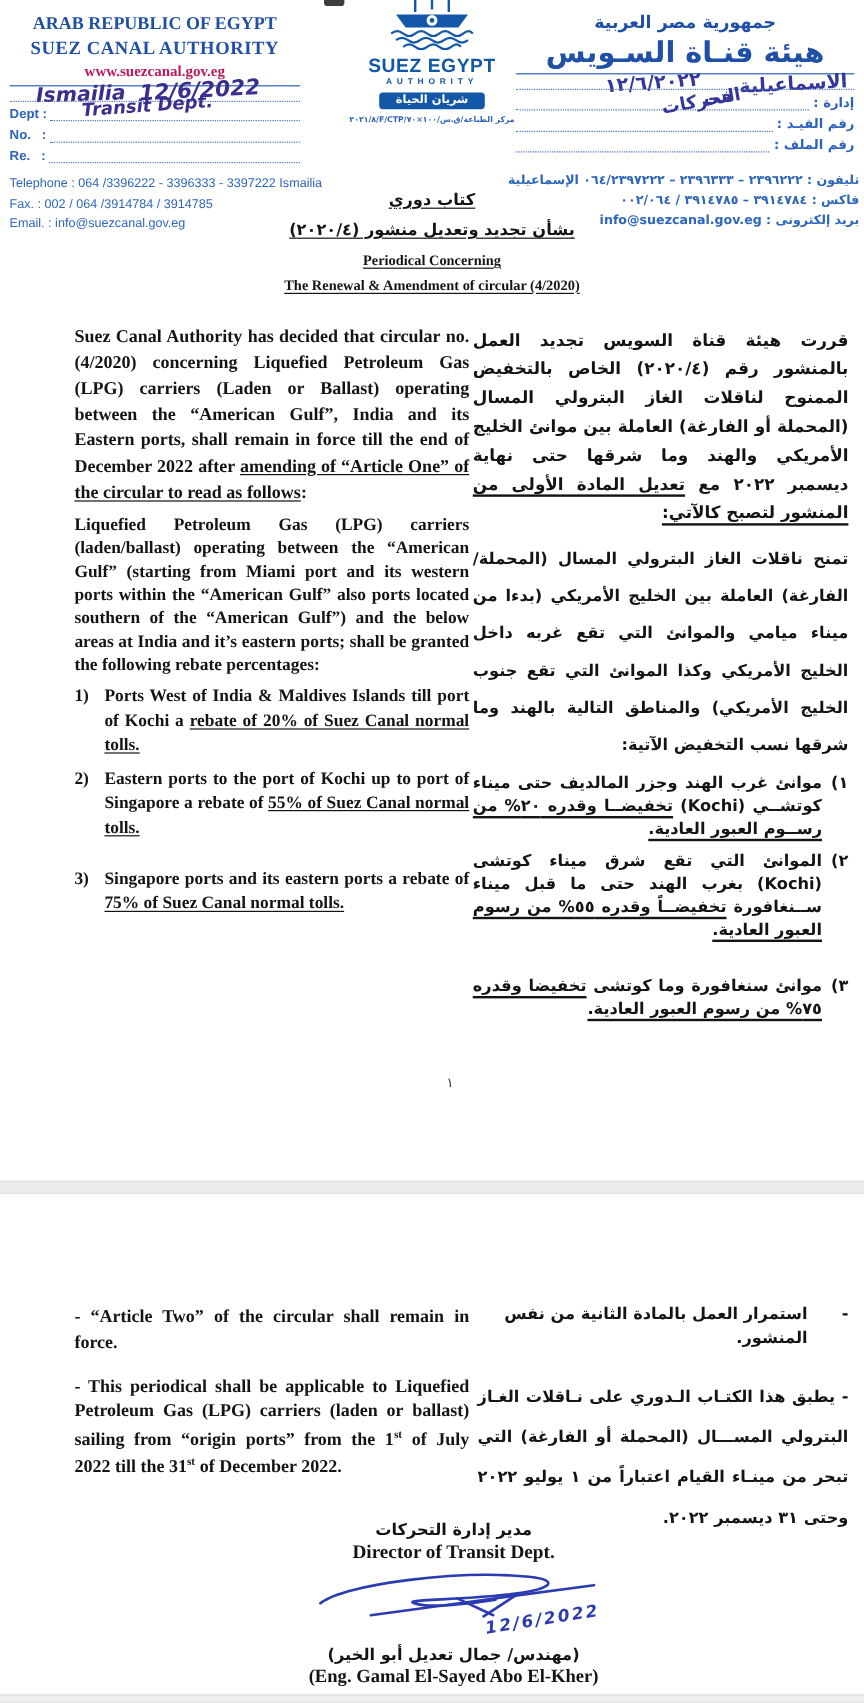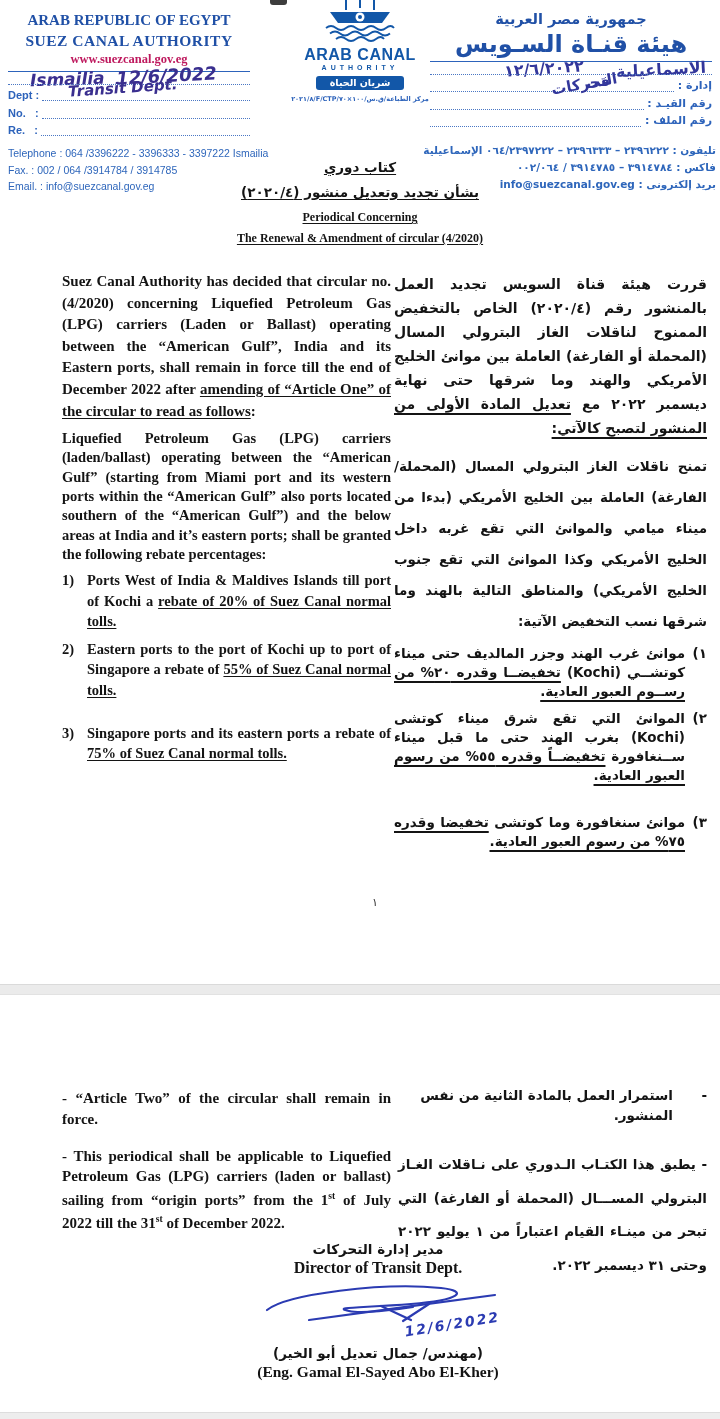--- a/index.html
+++ b/index.html
@@ -59,21 +59,21 @@
   .bottom-edge{left:0;top:1412px;width:720px;height:7px;background:#ededed;border-top:1px solid #ddd;}
   .p2-en{left:62px;top:1088px;width:329px;font-weight:bold;text-align:justify;}
   .p2-en .b1{font-size:15px;line-height:21px;}
   .p2-en .b2{font-size:15px;line-height:19.8px;margin-top:17px;}
   .p2-en sup{font-size:9.5px;}
   .p2-ar{left:398px;top:1085px;width:309px;font-weight:bold;}
   .p2-ar .b1{font-size:13.5px;line-height:20px;display:flex;}
   .p2-ar .b1 .li-m{flex:none;width:34px;}
   .p2-ar .b2{font-size:13.5px;line-height:33.5px;margin-top:23px;text-align:justify;}
   
-  .sig{left:238px;top:1240px;width:280px;text-align:center;}
+  .sig{left:238px;top:1266px;width:280px;text-align:center;}
   .sig-ar{font-family:"DejaVu Sans",sans-serif;font-size:13.5px;font-weight:bold;line-height:18px;}
   .sig-en{font-size:16px;font-weight:bold;line-height:20px;}
   .sig-scribble{position:relative;height:62px;margin-top:2px;}
   .sig-date{position:absolute;right:18px;top:36px;transform:rotate(-9deg);
             font-family:"DejaVu Sans",sans-serif;font-style:italic;font-weight:bold;
             font-size:14px;color:#2b3bb2;letter-spacing:2px;}
   .name-ar{font-family:"DejaVu Sans",sans-serif;font-size:13.5px;font-weight:bold;line-height:18px;margin-top:2px;}
   .name-en{font-size:15.5px;font-weight:bold;line-height:20px;}
   .artifact{left:270px;top:0;width:17px;height:5px;background:#1b1b1b;border-radius:0 0 3px 3px;opacity:.85;}
 </style>
@@ -118,21 +118,21 @@
       </g>
       <path d="M10,12 L70,12 L62,23 L18,23 Z" fill="#1257a8"></path>
       <circle cx="40" cy="17" r="4.5" fill="#ffffff"></circle>
       <circle cx="40" cy="17" r="2" fill="#1257a8"></circle>
       <g stroke="#1257a8" fill="none" stroke-width="1.8">
         <path d="M6,28 q5,-4 10,0 t10,0 t10,0 t10,0 t10,0 t10,0 t8,0"></path>
         <path d="M10,33.5 q5,-4 10,0 t10,0 t10,0 t10,0 t10,0 t10,0"></path>
         <path d="M16,39 q5,-4 10,0 t10,0 t10,0 t10,0 t8,0"></path>
       </g>
     </svg>
-    <div class="logo-title">ARAB CANAL</div>
+    <div class="logo-title">SUEZ EGYPT</div>
     <div class="logo-sub">AUTHORITY</div>
     <div><span class="logo-pill">شريان الحياة</span></div>
     <div class="print-ref">مركز الطباعة/ق.س/١٠٠×٧٠/F/CTP/٢٠٢١/٨</div>
   </div>
 
   <div class="abs hdr-right">
     <div class="r1">جمهورية مصر العربية</div>
     <div class="r2">هيئة قنـاة السـويس</div>
     <div class="rule"></div>
     <div class="rows">

